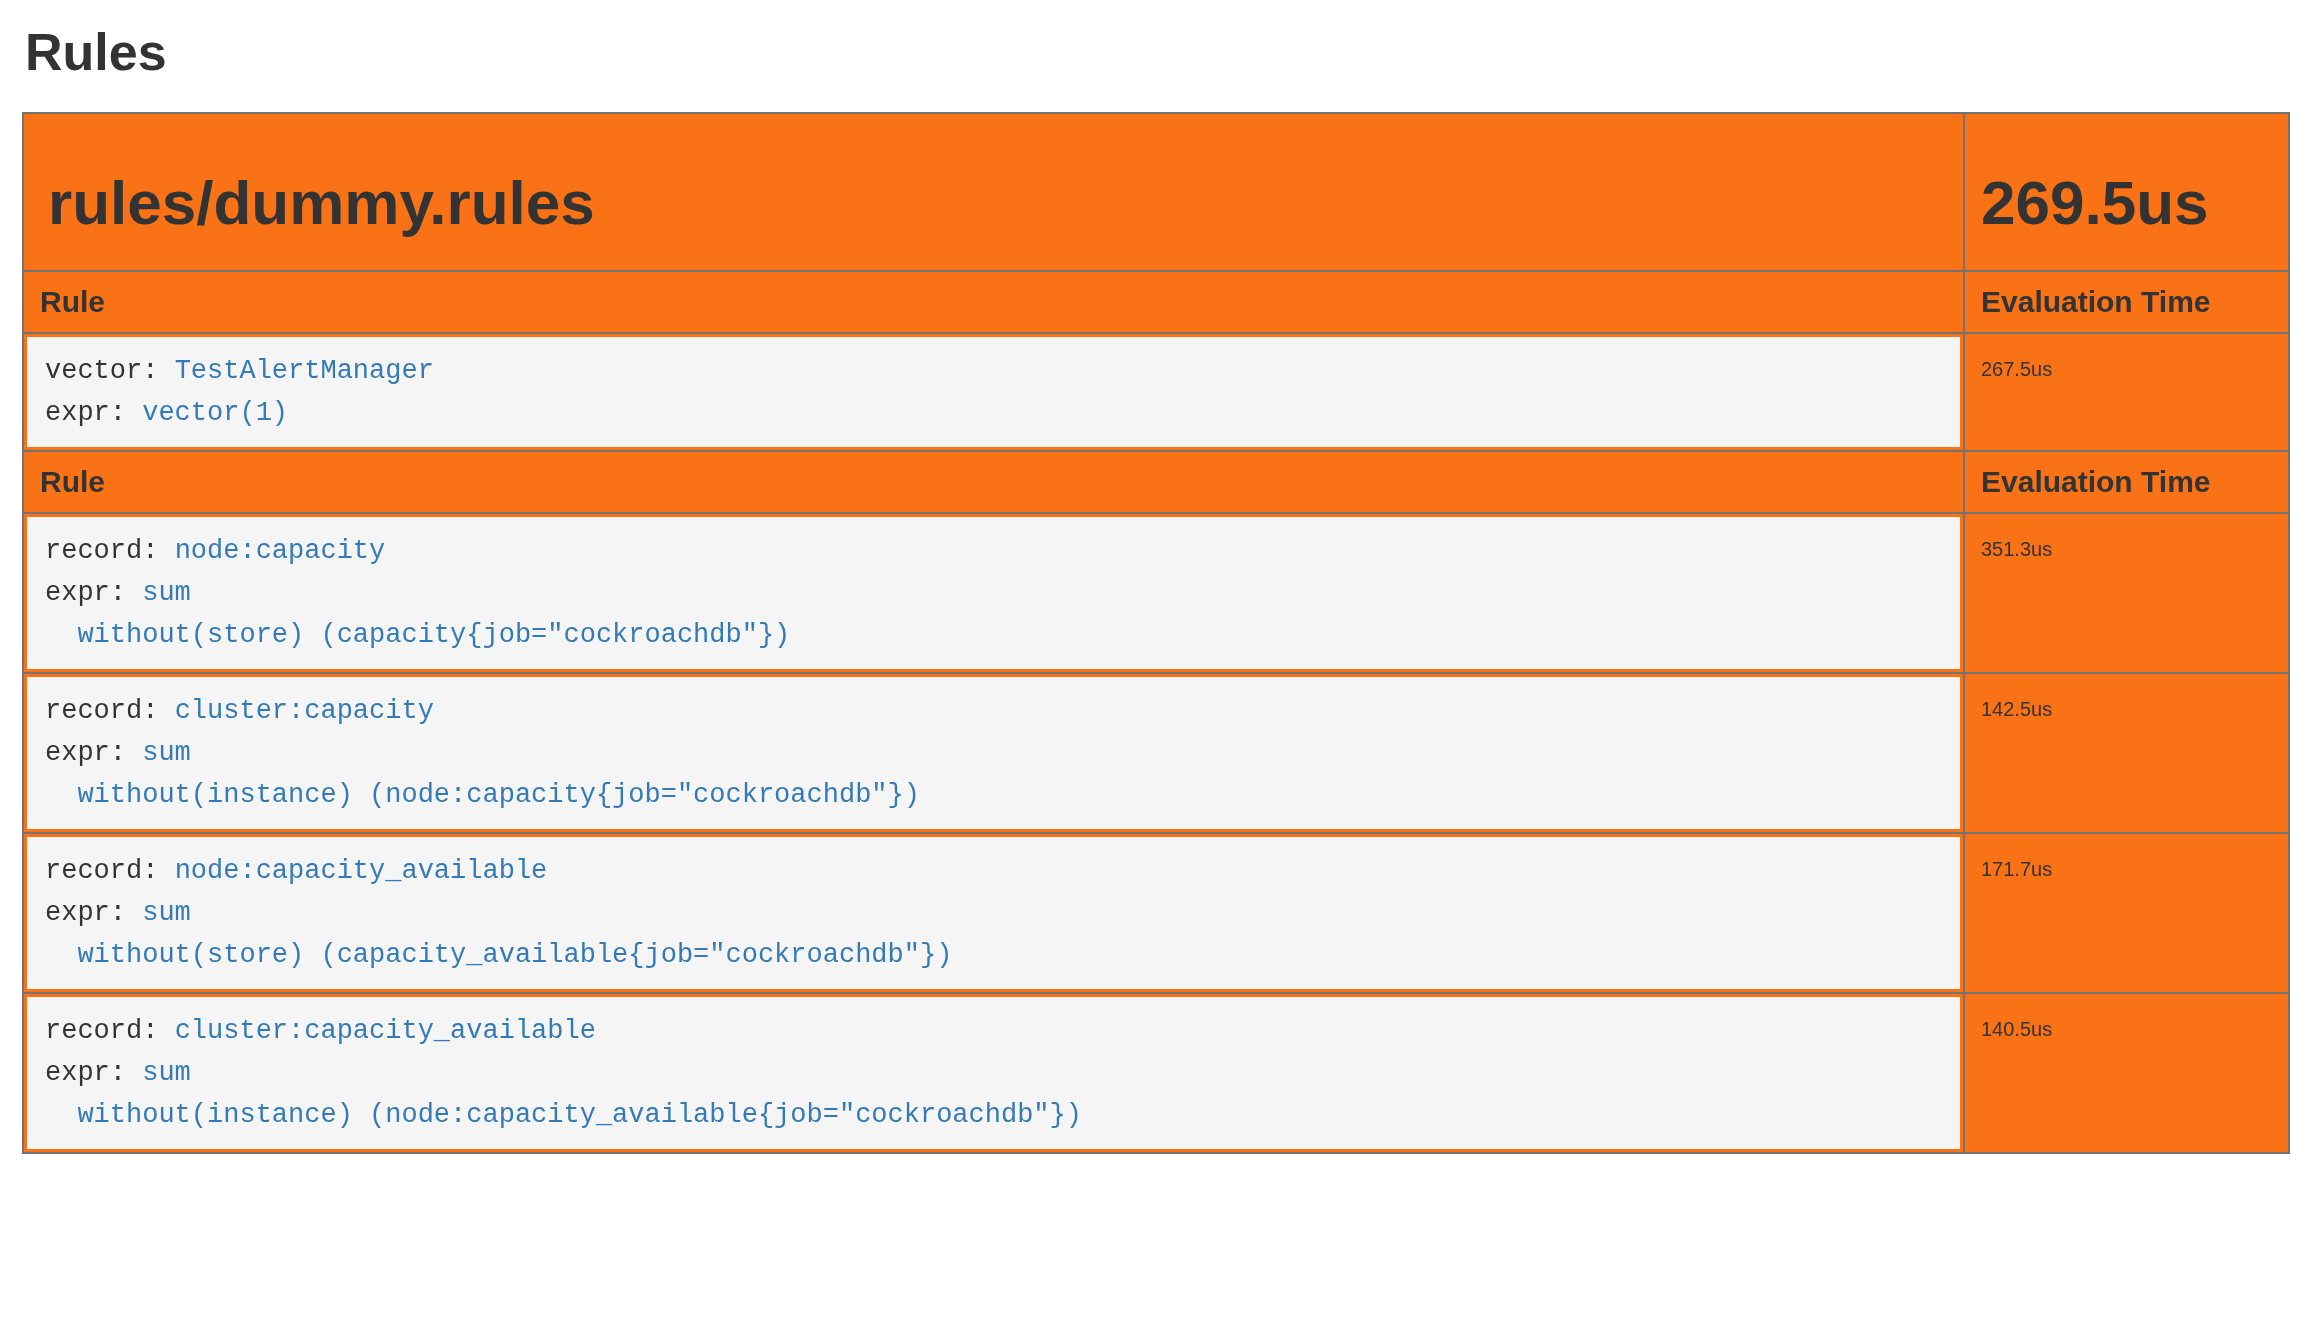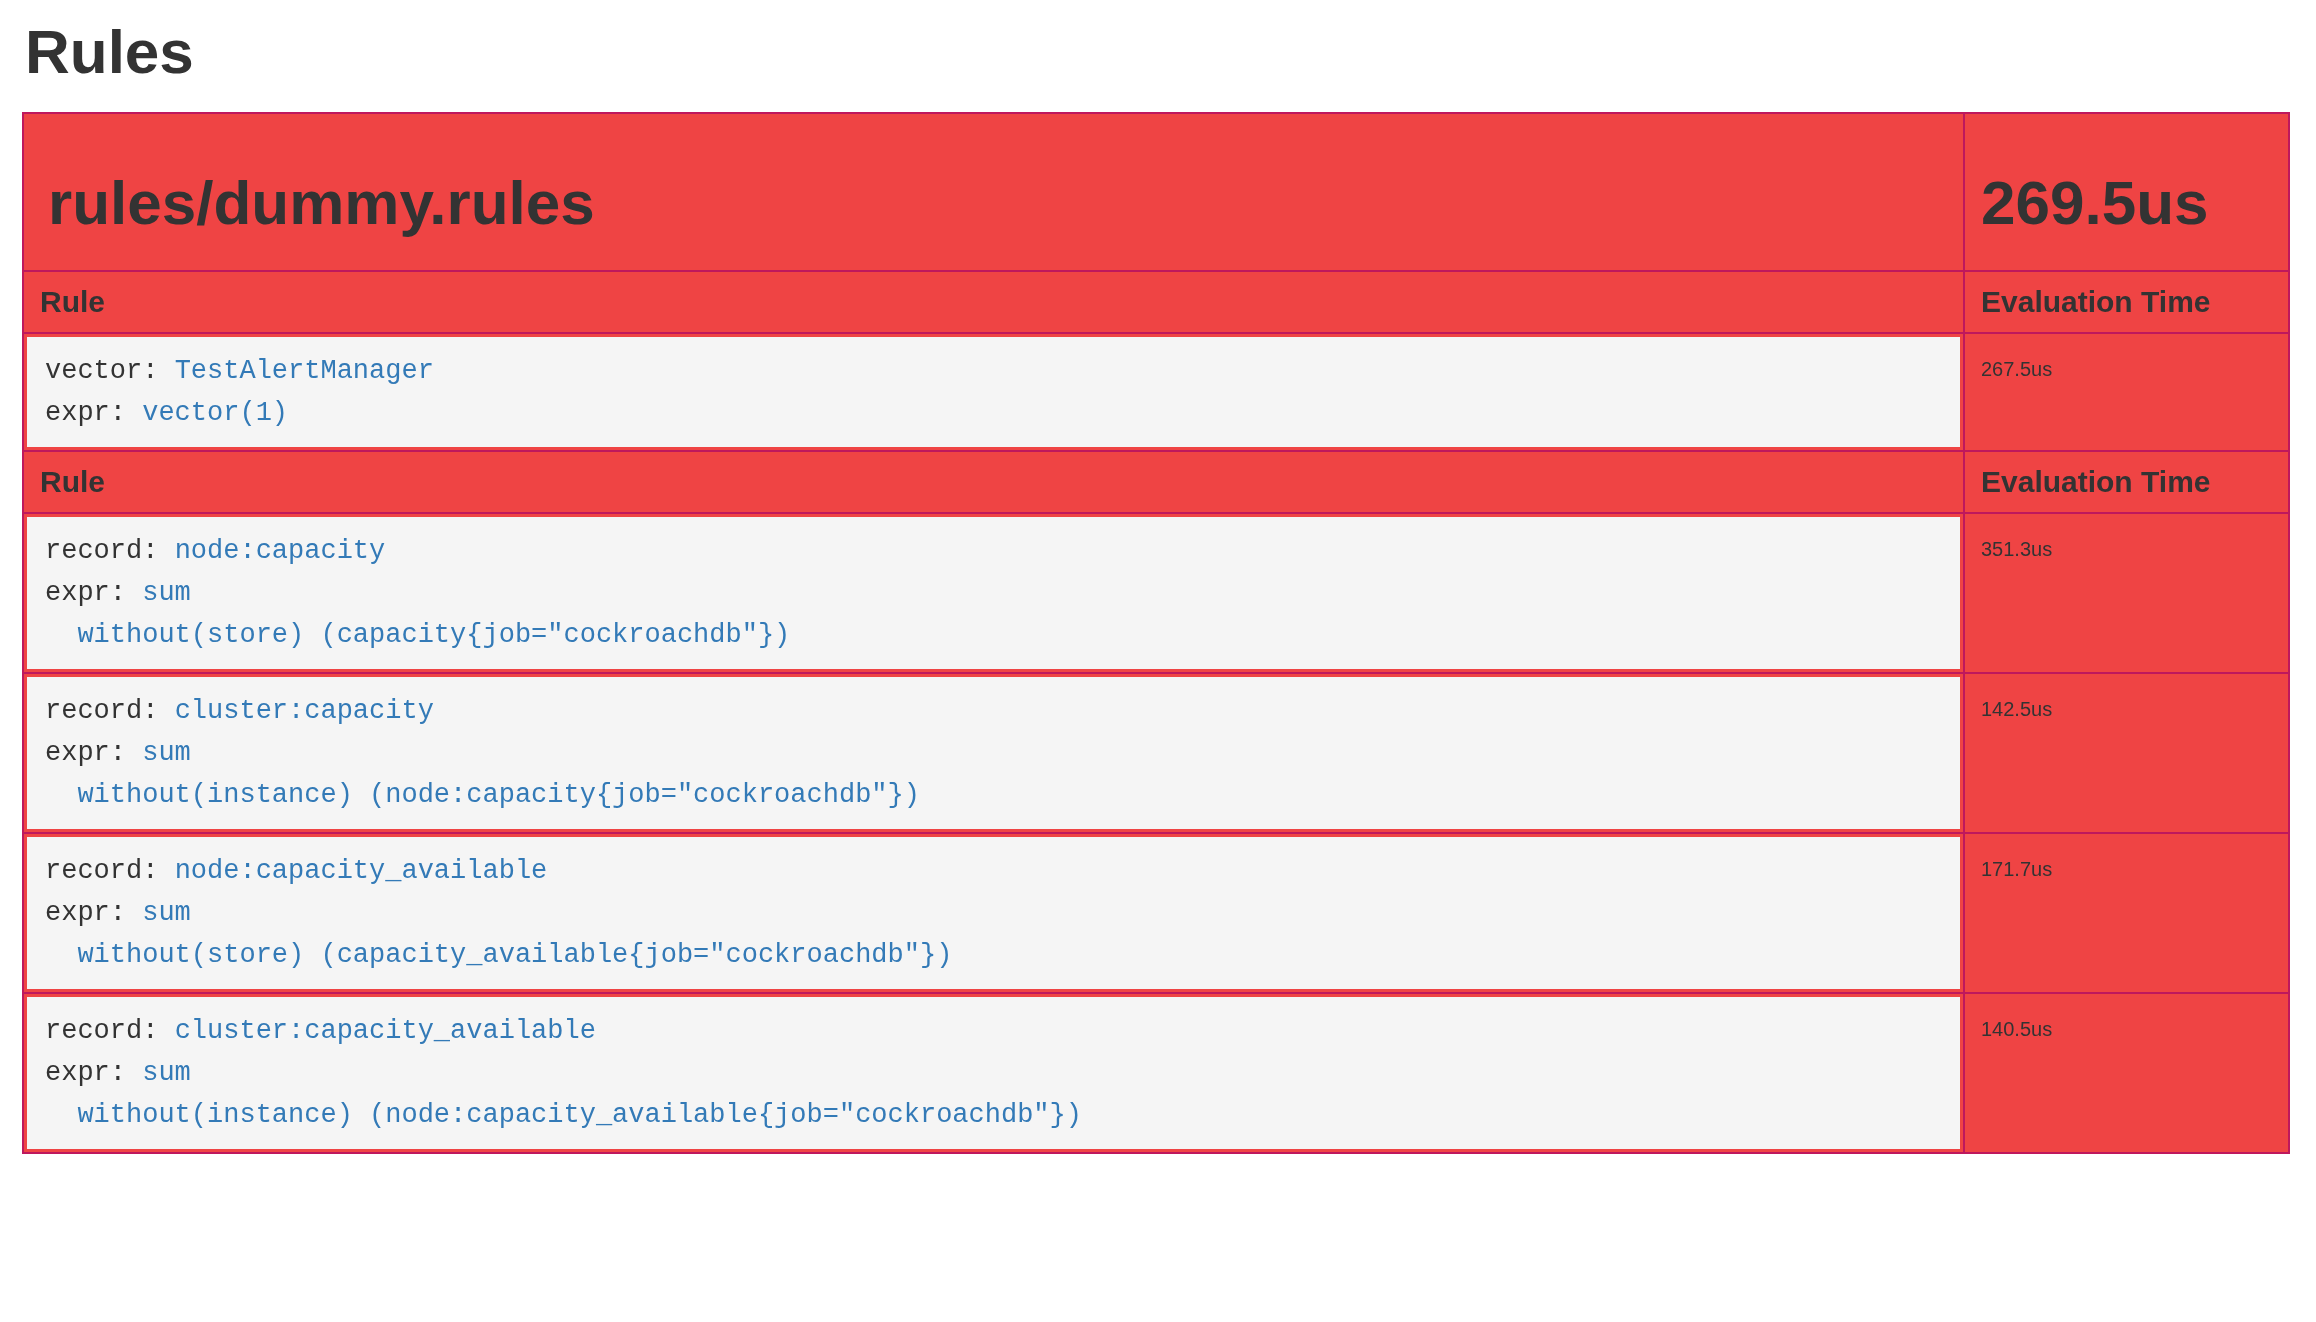--- a/index.html
+++ b/index.html
@@ -6,36 +6,36 @@
     margin: 0;
     padding: 0;
     background: #ffffff;
     width: 2316px;
     height: 1322px;
     overflow: hidden;
     font-family: "Liberation Sans", sans-serif;
     color: #333333;
   }
   .page-title {
-    font-size: 62px;
+    font-size: 52px;
     line-height: 72px;
     font-weight: bold;
     margin: 16px 0 24px 25px;
     color: #333333;
   }
   table.rules-table {
     border-collapse: collapse;
     margin-left: 22px;
     width: 2268px;
     table-layout: fixed;
   }
   table.rules-table td {
-    border: 2px solid #be185d;
+    border: 2px solid #737373;
     vertical-align: top;
-    background: #ef4444;
+    background: #f97316;
   }
   td.group-name-cell { padding: 54px 16px 32px 24px; }
   td.group-time-cell { padding: 54px 16px 32px 16px; }
   .group-heading {
     font-size: 62px;
     line-height: 70px;
     font-weight: bold;
     margin: 0;
     white-space: nowrap;
     color: #333333;

